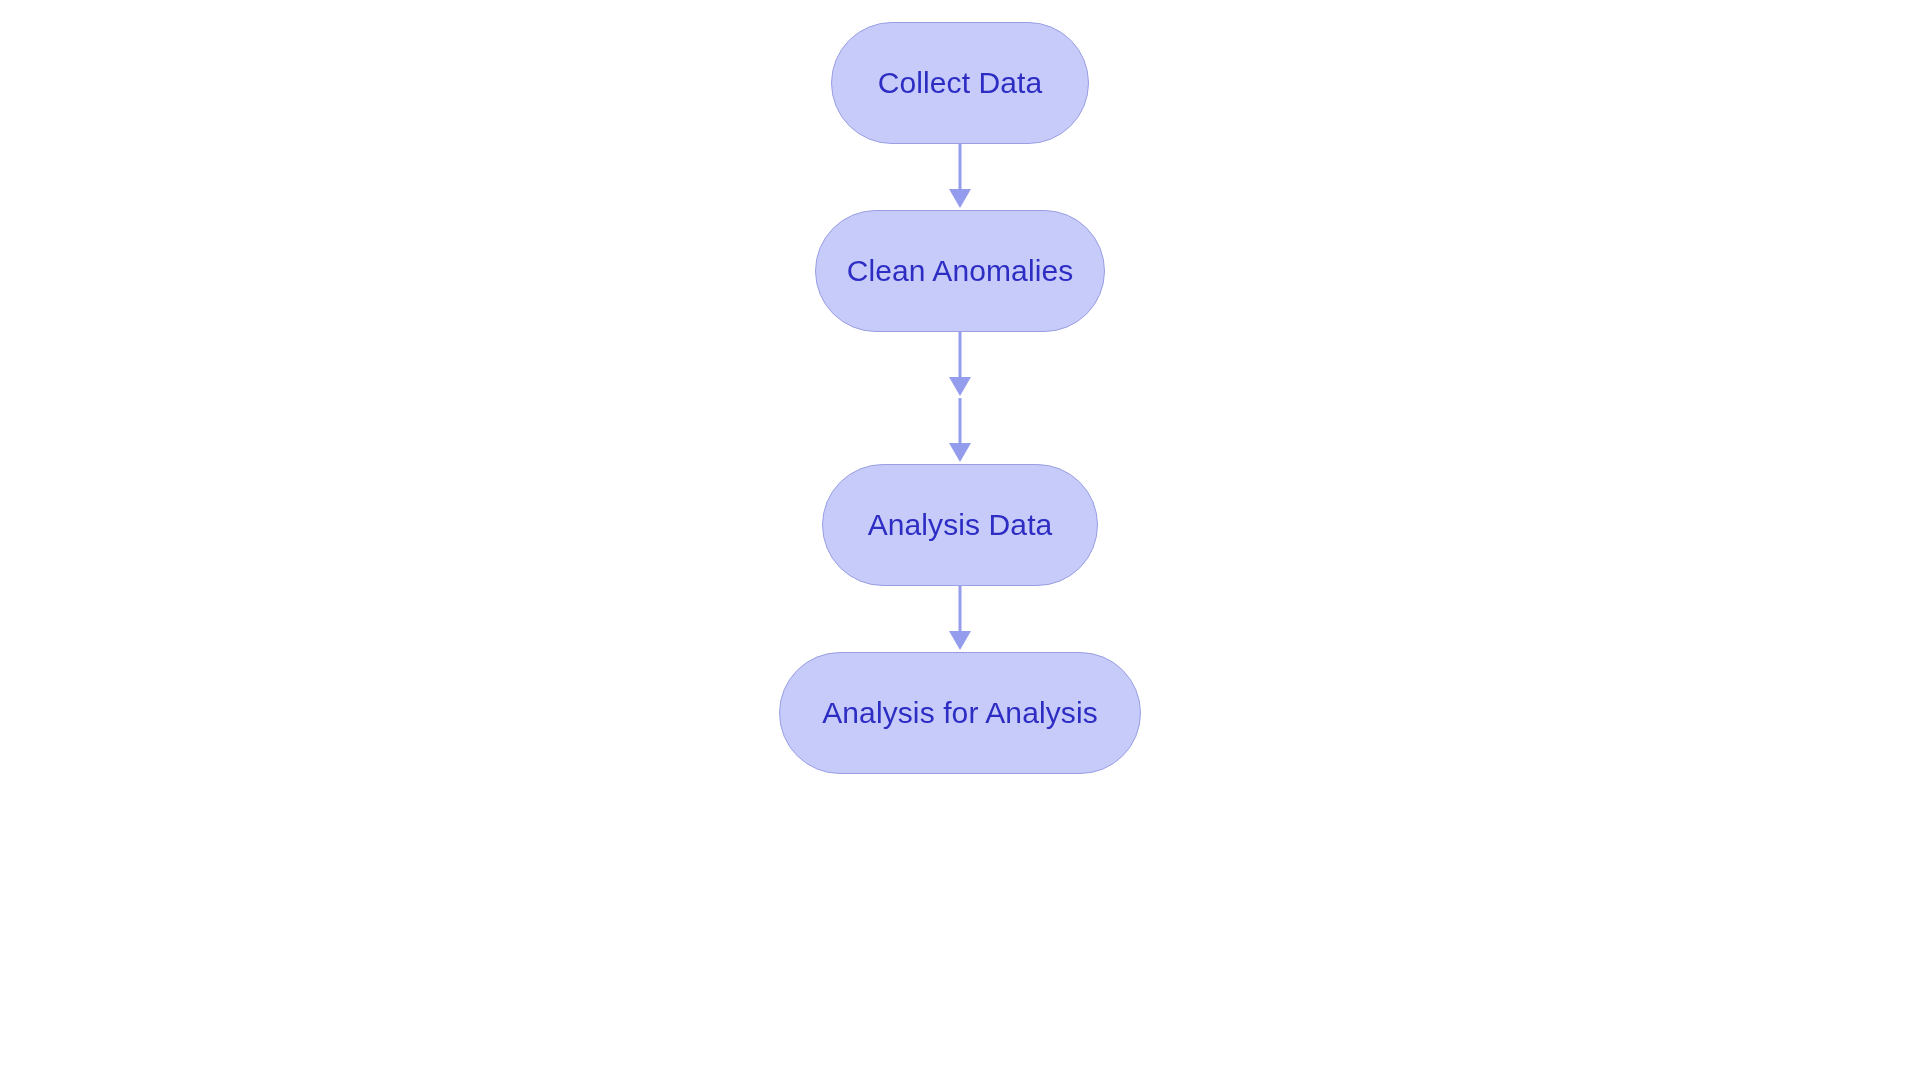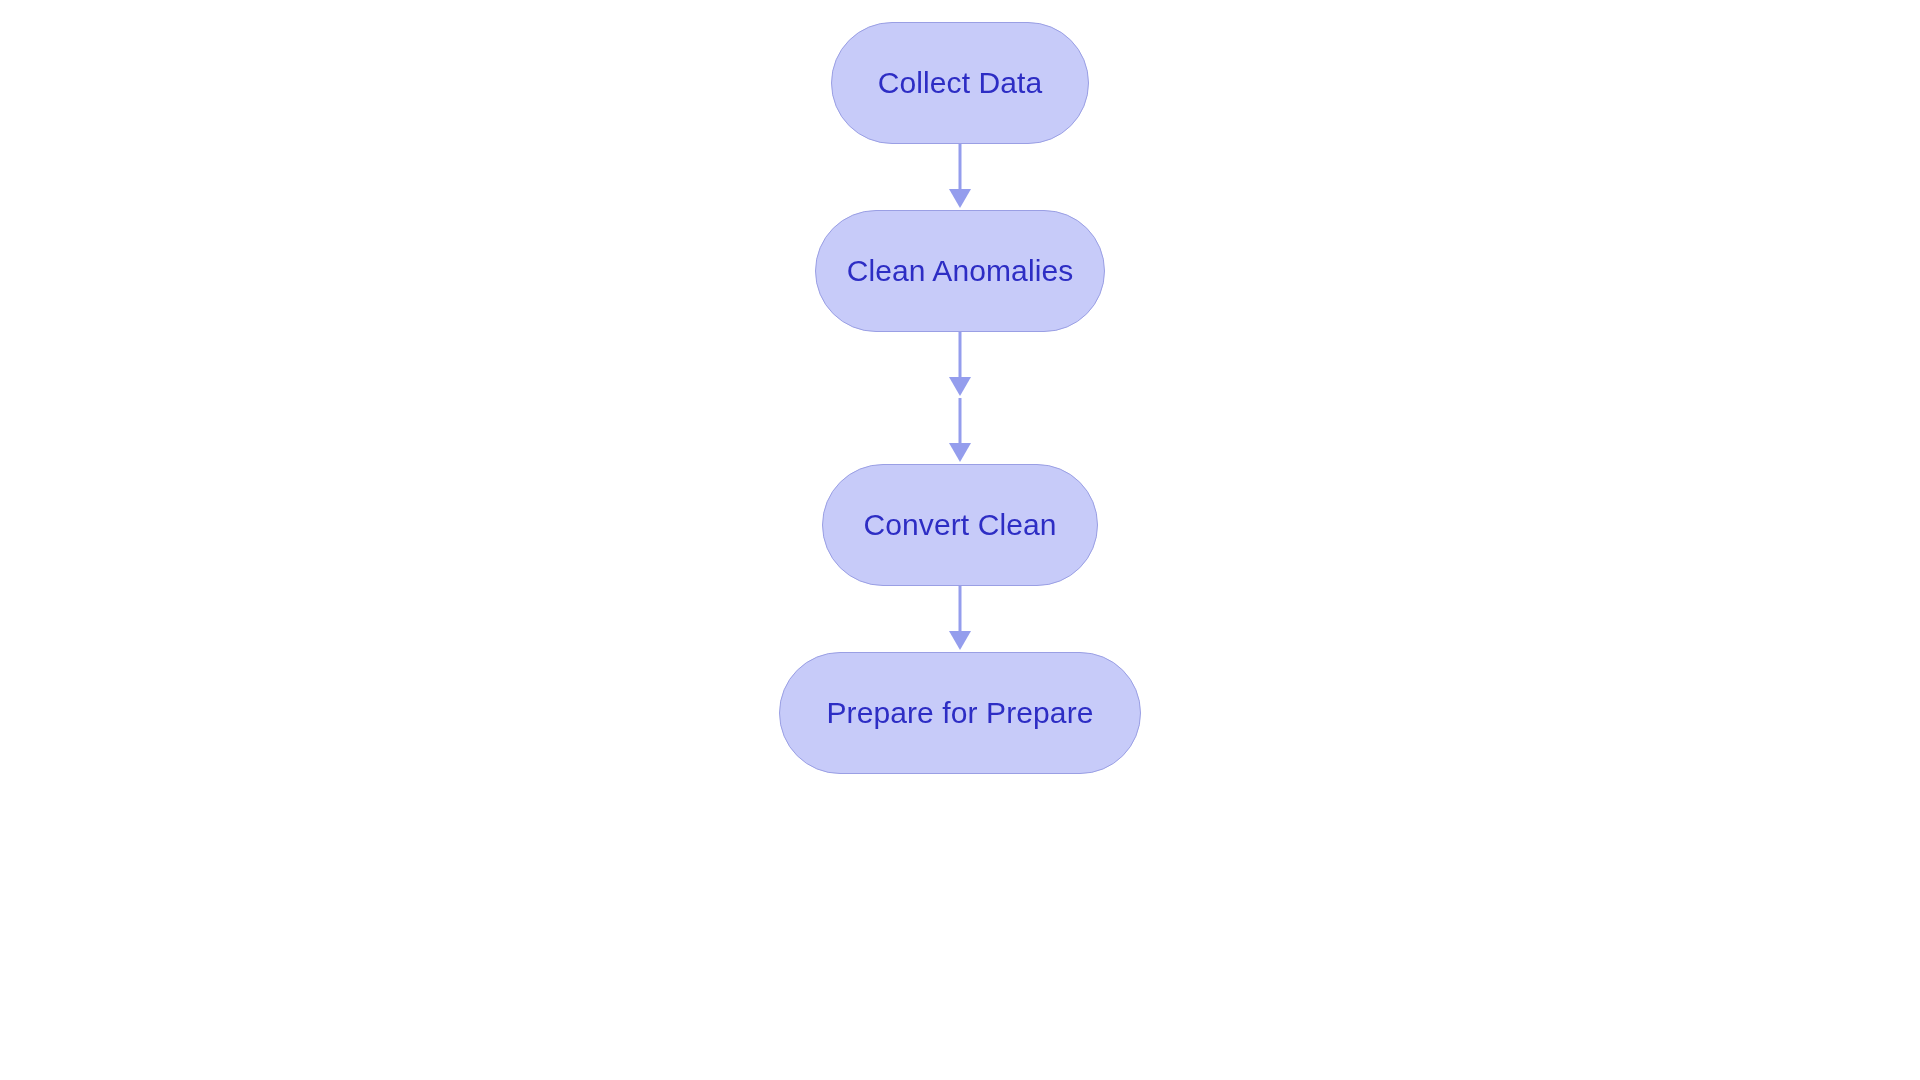--- a/index.html
+++ b/index.html
@@ -113,28 +113,28 @@
 
 
     <div class="connector">
       <svg width="30" height="66" viewBox="0 0 30 66" xmlns="http://www.w3.org/2000/svg">
         <line class="conn-line" x1="15" y1="0" x2="15" y2="47"></line>
         <polygon class="conn-head" points="4,45 26,45 15,64"></polygon>
       </svg>
     </div>
 
     <div class="node w-convert">
-      <span class="node-label">Convert Clean</span>
+      <span class="node-label">Analysis Data</span>
     </div>
 
     <div class="connector">
       <svg width="30" height="66" viewBox="0 0 30 66" xmlns="http://www.w3.org/2000/svg">
         <line class="conn-line" x1="15" y1="0" x2="15" y2="47"></line>
         <polygon class="conn-head" points="4,45 26,45 15,64"></polygon>
       </svg>
     </div>
 
     <div class="node w-prepare">
-      <span class="node-label">Prepare for Prepare</span>
+      <span class="node-label">Analysis for Analysis</span>
     </div>
 
   </div>
 </div>
 
 </body></html>

